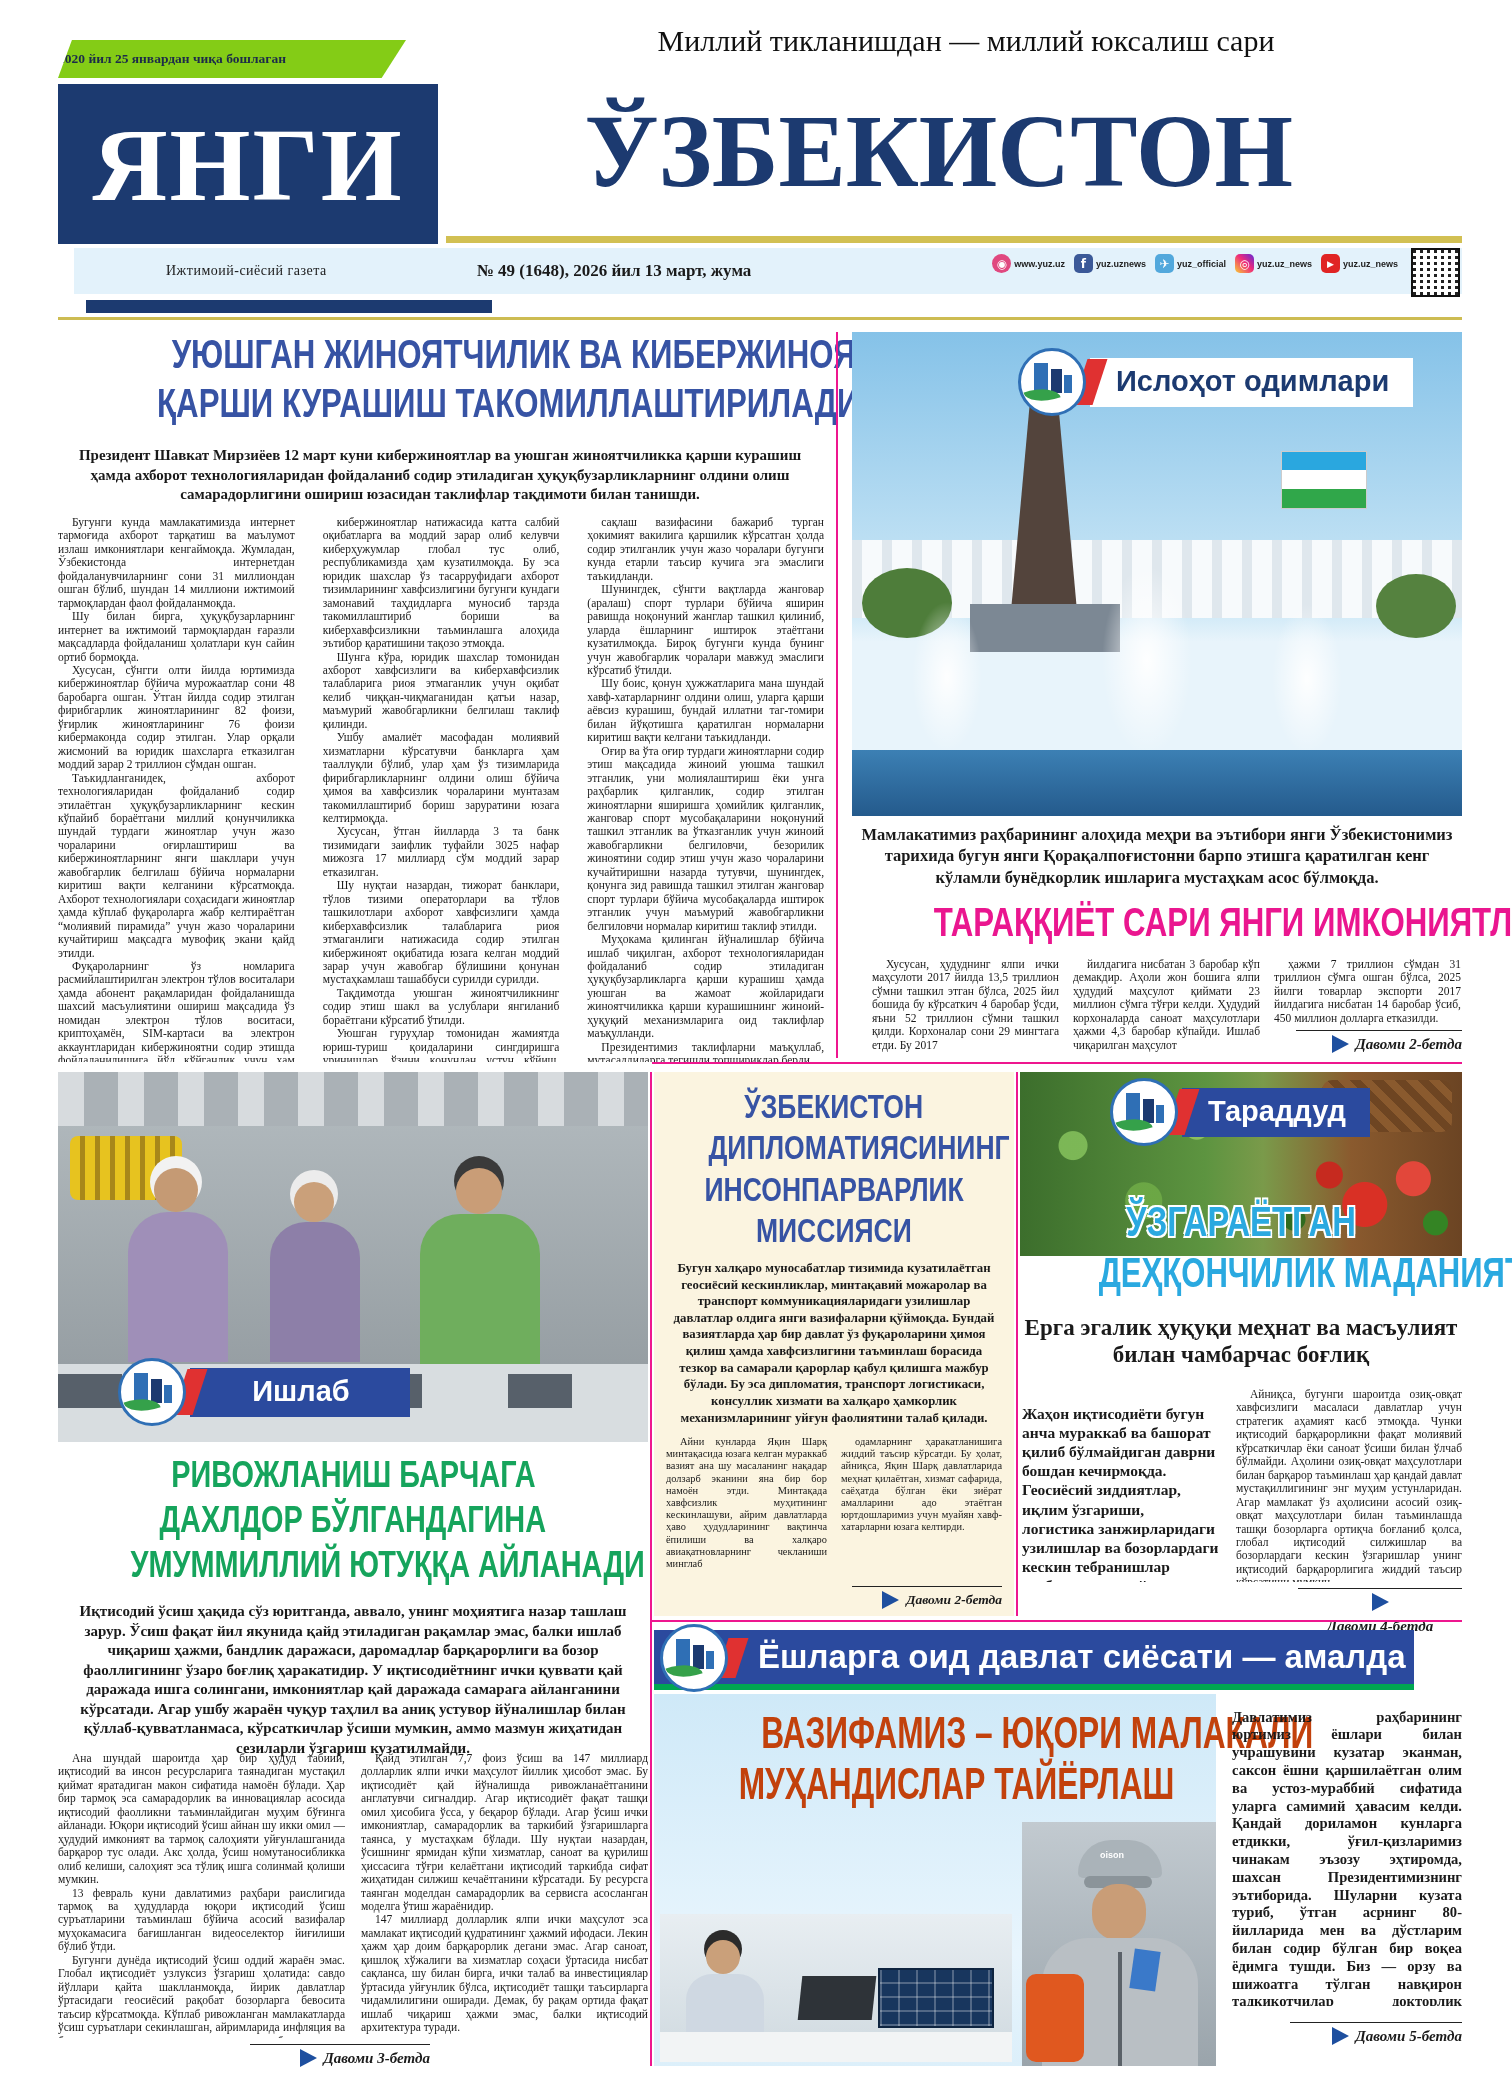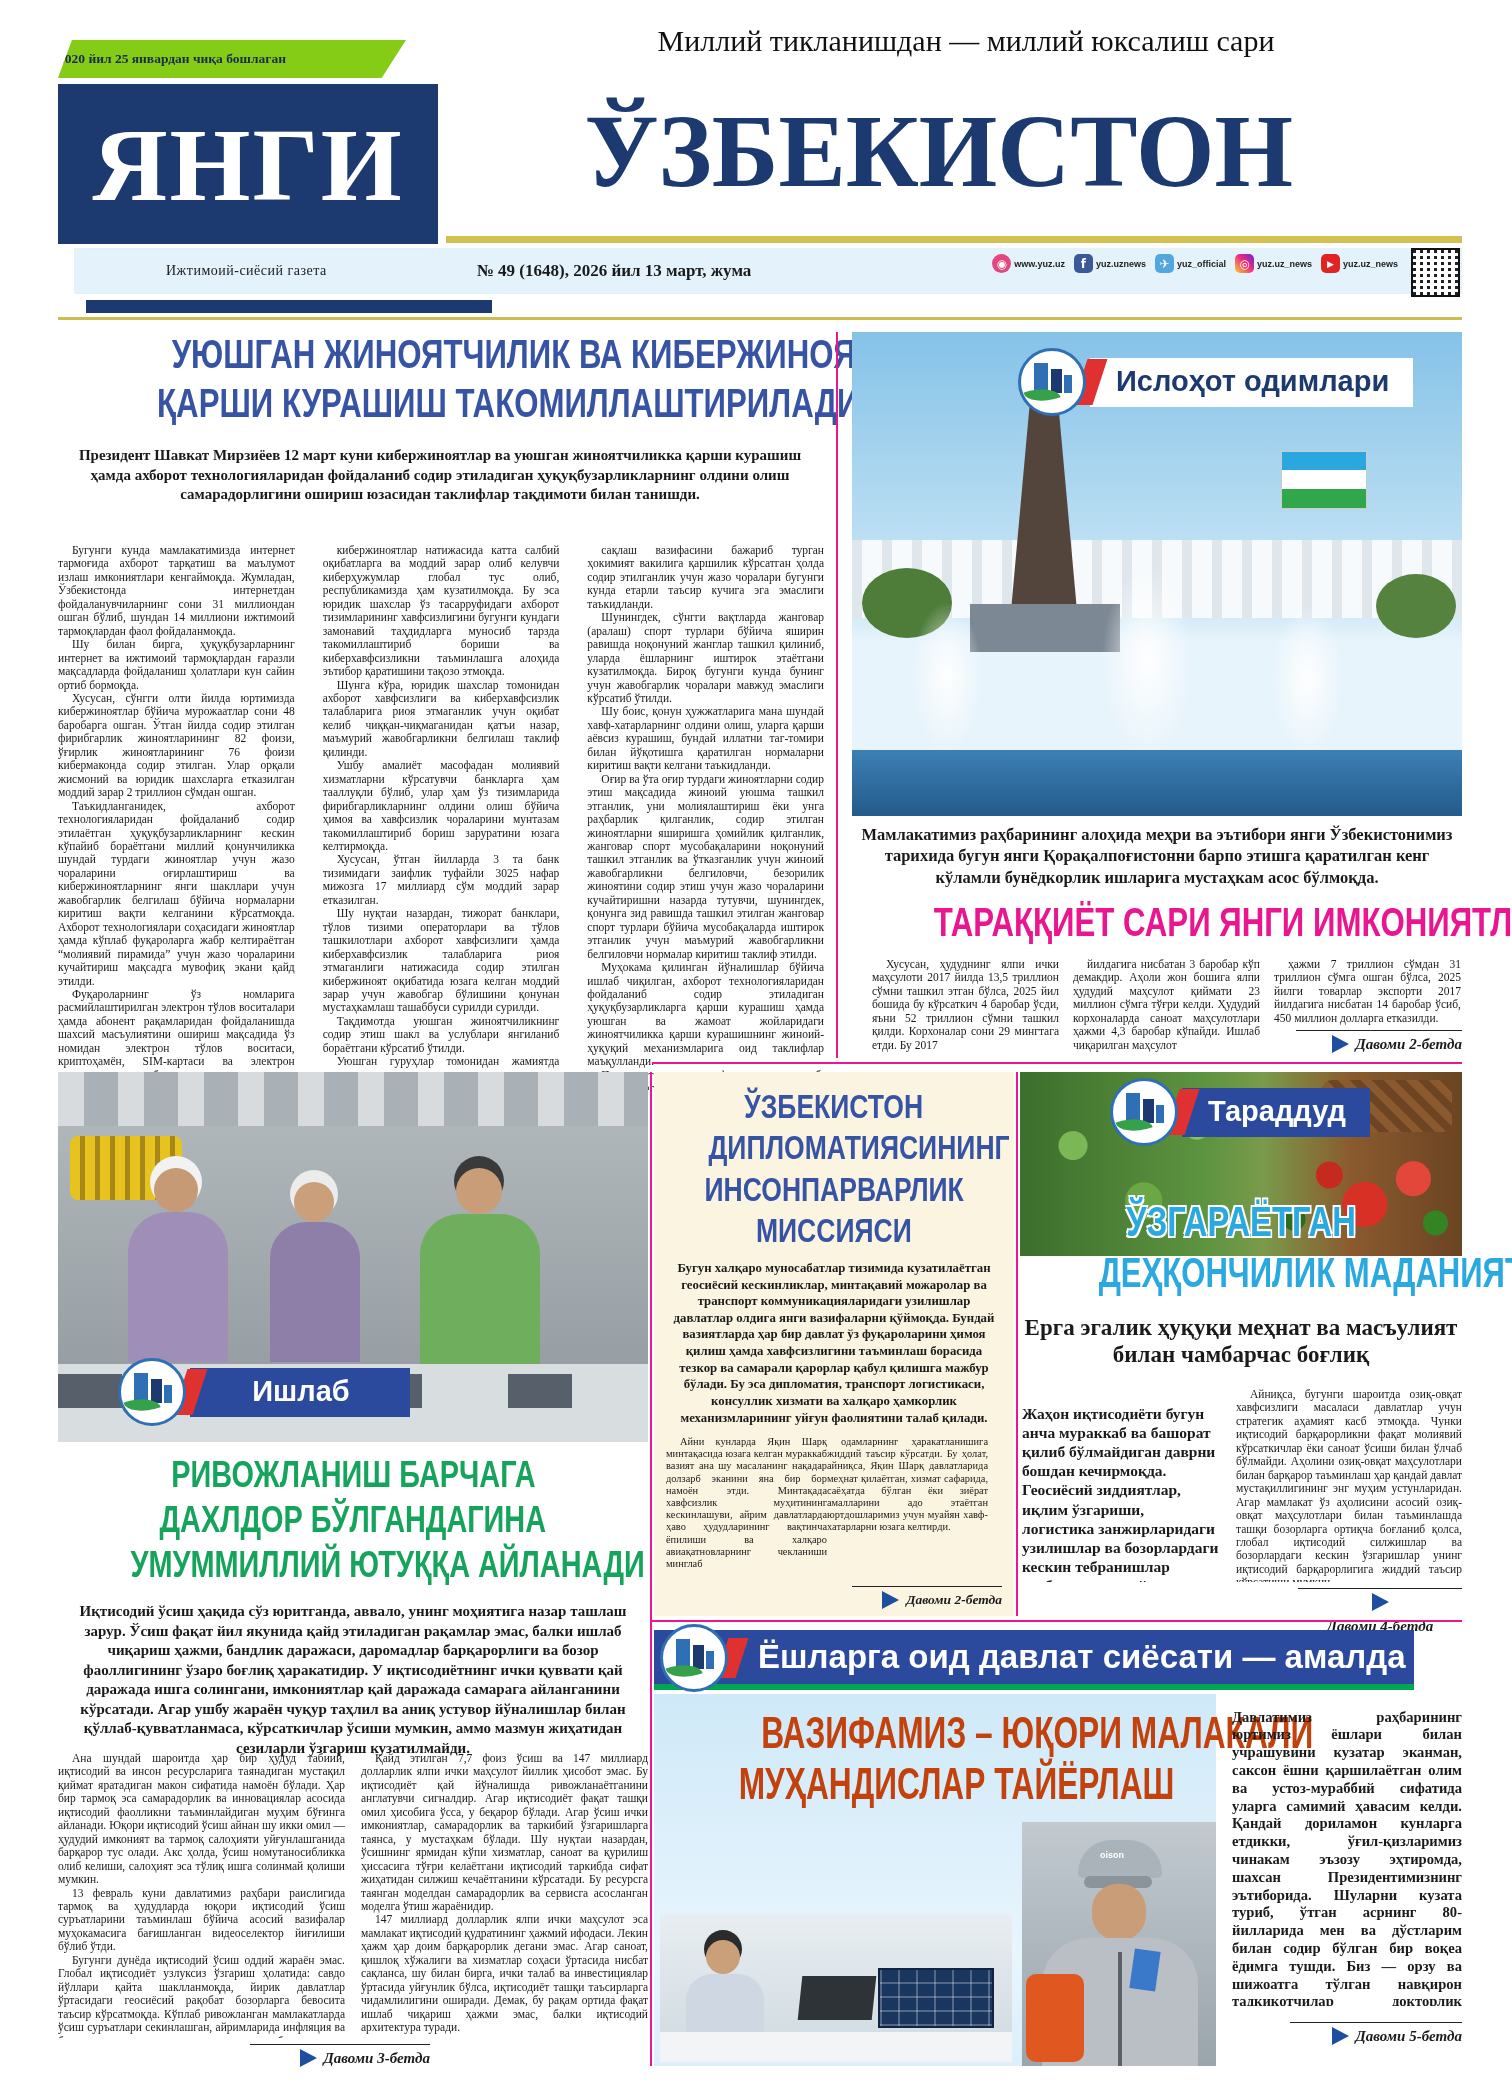--- a/index.html
+++ b/index.html
@@ -113,21 +113,21 @@
     <div class="qr"></div>
   </div>
   <div class="abs" style="left:86px;top:300px;width:406px;height:13px;background:#1c3a70;"></div>
   <div class="abs" style="left:58px;top:317px;width:1404px;height:3px;background:#cdbc52;"></div>
 
   <div class="abs hl hl-blue" style="left:58px;top:330px;width:766px;font-size:40px;">
     <span class="cond">УЮШГАН ЖИНОЯТЧИЛИК ВА КИБЕРЖИНОЯТЛАРГА</span><br>
     <span class="cond">ҚАРШИ КУРАШИШ ТАКОМИЛЛАШТИРИЛАДИ</span>
   </div>
   <div class="abs lead" style="left:66px;top:446px;width:748px;font-size:15px;">Президент Шавкат Мирзиёев 12 март куни кибержиноятлар ва уюшган жиноятчиликка қарши курашиш ҳамда ахборот технологияларидан фойдаланиб содир этиладиган ҳуқуқбузарликларнинг олдини олиш самарадорлигини ошириш юзасидан таклифлар тақдимоти билан танишди.</div>
-  <div class="abs colflex bodytxt" style="left:58px;top:544px;width:766px;height:546px;gap:28px;">
+  <div class="abs colflex bodytxt" style="left:58px;top:516px;width:766px;height:546px;gap:28px;">
     <div style="width:245px;height:546px;">
         <p>Бугунги кунда мамлакатимизда интернет тармоғида ахборот тарқатиш ва маълумот излаш имкониятлари кенгаймоқда. Жумладан, Ўзбекистонда интернетдан фойдаланувчиларнинг сони 31 миллиондан ошган бўлиб, шундан 14 миллиони ижтимоий тармоқлардан фаол фойдаланмоқда.</p>
         <p>Шу билан бирга, ҳуқуқбузарларнинг интернет ва ижтимоий тармоқлардан ғаразли мақсадларда фойдаланиш ҳолатлари кун сайин ортиб бормоқда.</p>
         <p>Хусусан, сўнгги олти йилда юртимизда кибержиноятлар бўйича мурожаатлар сони 48 баробарга ошган. Ўтган йилда содир этилган фирибгарлик жиноятларининг 82 фоизи, ўғирлик жиноятларининг 76 фоизи кибермаконда содир этилган. Улар орқали жисмоний ва юридик шахсларга етказилган моддий зарар 2 триллион сўмдан ошган.</p>
         <p>Таъкидланганидек, ахборот технологияларидан фойдаланиб содир этилаётган ҳуқуқбузарликларнинг кескин кўпайиб бораётгани миллий қонунчиликка шундай турдаги жиноятлар учун жазо чораларини оғирлаштириш ва кибержиноятларнинг янги шакллари учун жавобгарлик белгилаш бўйича нормаларни киритиш вақти келганини кўрсатмоқда. Ахборот технологиялари соҳасидаги жиноятлар ҳамда кўплаб фуқароларга жабр келтираётган “молиявий пирамида” учун жазо чораларини кучайтириш мақсадга мувофиқ экани қайд этилди.</p>
         <p>Фуқароларнинг ўз номларига расмийлаштирилган электрон тўлов воситалари ҳамда абонент рақамларидан фойдаланишда шахсий масъулиятини ошириш мақсадида ўз номидан электрон тўлов воситаси, криптоҳамён, SIM-картаси ва электрон аккаунтларидан кибержиноятни содир этишда фойдаланилишига йўл қўйганлик учун ҳам маъмурий ва жиноий жавобгарлик белгилаш таклиф қилинди.</p>
       </div>
     <div style="width:245px;height:546px;">
         <p>кибержиноятлар натижасида катта салбий оқибатларга ва моддий зарар олиб келувчи киберҳужумлар глобал тус олиб, республикамизда ҳам кузатилмоқда. Бу эса юридик шахслар ўз тасарруфидаги ахборот тизимларининг хавфсизлигини бугунги кундаги замонавий таҳдидларга муносиб тарзда такомиллаштириб бориши ва киберхавфсизликни таъминлашга алоҳида эътибор қаратишини тақозо этмоқда.</p>
         <p>Шунга кўра, юридик шахслар томонидан ахборот хавфсизлиги ва киберхавфсизлик талабларига риоя этмаганлик учун оқибат келиб чиққан-чиқмаганидан қатъи назар, маъмурий жавобгарликни белгилаш таклиф қилинди.</p>
@@ -259,21 +259,21 @@
 
   <div class="abs" style="left:654px;top:1072px;width:360px;height:544px;background:#fbf4e0;
        box-sizing:border-box;padding:14px 12px 8px;">
     <div class="hl hl-blue" style="font-size:34px;">
       <span class="cond">ЎЗБЕКИСТОН</span><br>
       <span class="cond">ДИПЛОМАТИЯСИНИНГ</span><br>
       <span class="cond">ИНСОНПАРВАРЛИК</span><br>
       <span class="cond">МИССИЯСИ</span>
     </div>
     <div class="lead" style="font-size:12.8px;margin:8px 2px 10px;">Бугун халқаро муносабатлар тизимида кузатилаётган геосиёсий кескинликлар, минтақавий можаролар ва транспорт коммуникацияларидаги узилишлар давлатлар олдига янги вазифаларни қўймоқда. Бундай вазиятларда ҳар бир давлат ўз фуқароларини ҳимоя қилиш ҳамда хавфсизлигини таъминлаш борасида тезкор ва самарали қарорлар қабул қилишга мажбур бўлади. Бу эса дипломатия, транспорт логистикаси, консуллик хизмати ва халқаро ҳамкорлик механизмларининг уйғун фаолиятини талаб қилади.</div>
-    <div class="colflex bodytxt" style="font-size:10.4px;">
+    <div class="colflex bodytxt" style="gap:14px;font-size:10.4px;">
       <div style="width:161px;height:148px;">
           <p>Айни кунларда Яқин Шарқ минтақасида юзага келган мураккаб вазият ана шу масаланинг нақадар долзарб эканини яна бир бор намоён этди. Минтақада хавфсизлик муҳитининг кескинлашуви, айрим давлатларда ҳаво ҳудудларининг вақтинча ёпилиши ва халқаро авиақатновларнинг чекланиши минглаб</p>
         </div>
       <div style="width:161px;height:148px;">
           <p>одамларнинг ҳаракатланишига жиддий таъсир кўрсатди. Бу ҳолат, айниқса, Яқин Шарқ давлатларида меҳнат қилаётган, хизмат сафарида, саёҳатда бўлган ёки зиёрат амалларини адо этаётган юртдошларимиз учун муайян хавф-хатарларни юзага келтирди.</p>
         </div>
     </div>
     <div class="cont" style="position:static;width:150px;margin:2px 0 0 auto;font-size:13.5px;">
       <span class="tri"></span>
       <span>Давоми 2-бетда</span>

